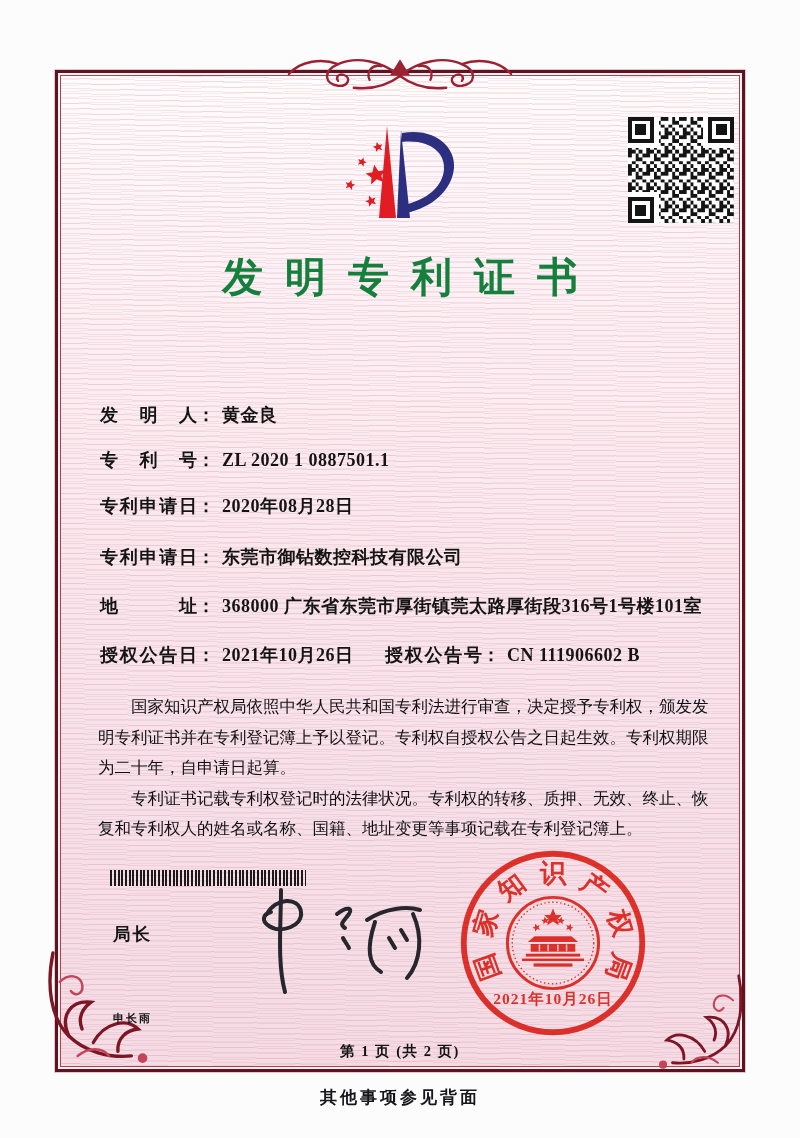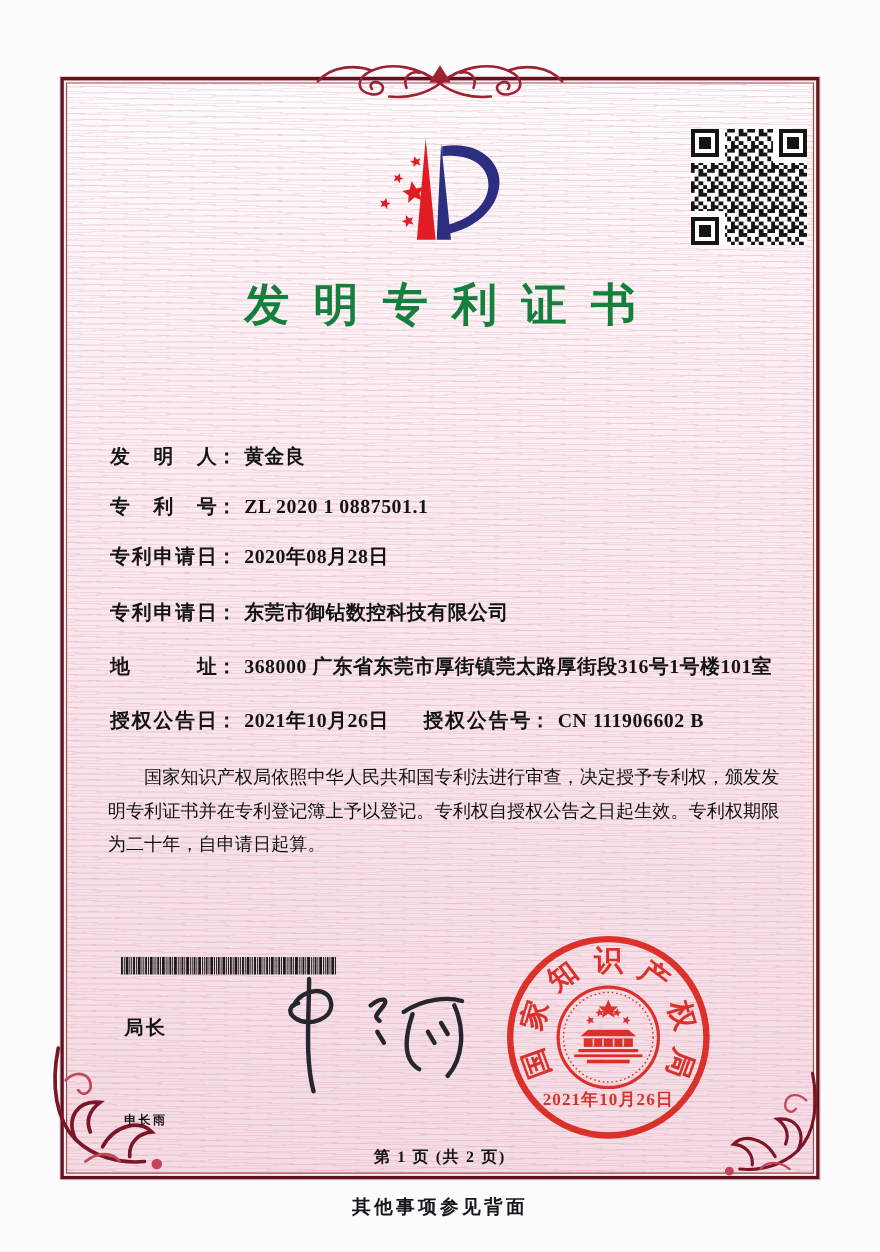--- a/index.html
+++ b/index.html
@@ -178,20 +178,21 @@
   </div>
   <div class="frow" style="top:641px">
     <span class="flabel">授权公告日</span><span class="fcolon">：</span><span class="fvalue" style="width:auto">2021年10月26日</span>
     <span class="grant2">
       <span class="flabel">授权公告号</span><span class="fcolon">：</span><span class="fvalue">CN 111906602 B</span>
     </span>
   </div>
 
   <div class="paras">
     <p>国家知识产权局依照中华人民共和国专利法进行审查，决定授予专利权，颁发发明专利证书并在专利登记簿上予以登记。专利权自授权公告之日起生效。专利权期限为二十年，自申请日起算。</p>
+    <p>专利证书记载专利权登记时的法律状况。专利权的转移、质押、无效、终止、恢复和专利权人的姓名或名称、国籍、地址变更等事项记载在专利登记簿上。</p>
   </div>
 
   <svg class="barcode" viewBox="0 0 196 16" preserveAspectRatio="none" shape-rendering="crispEdges">
     <defs>
       <pattern id="bars" width="11" height="16" patternUnits="userSpaceOnUse">
         <g fill="#1a1a1a">
           <rect x="0" y="0" width="1.6" height="16"></rect>
           <rect x="2.6" y="0" width="0.8" height="16"></rect>
           <rect x="4.3" y="0" width="2.1" height="16"></rect>
           <rect x="7.6" y="0" width="0.9" height="16"></rect>

